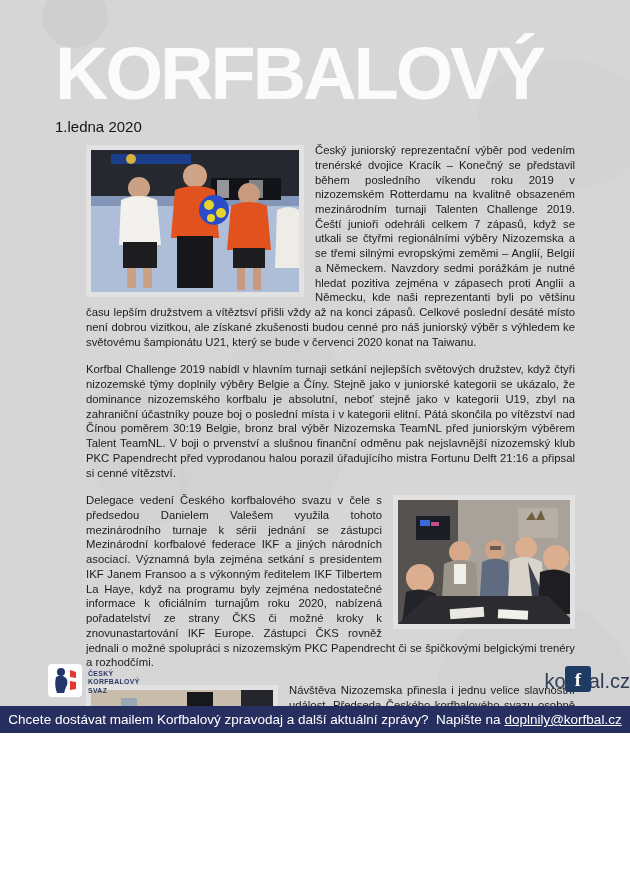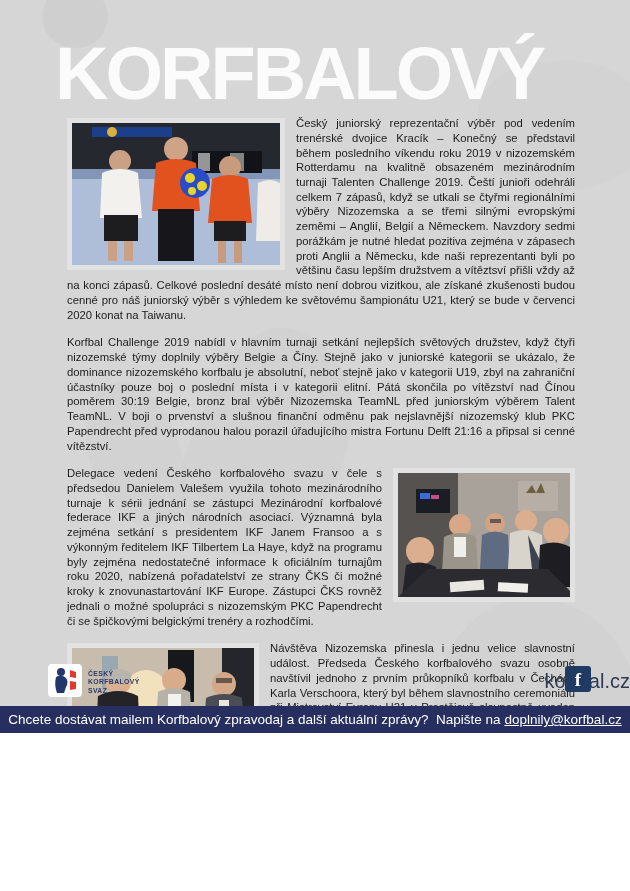--- a/index.html
+++ b/index.html
@@ -32,21 +32,21 @@
     font-size:51px;font-weight:bold;letter-spacing:-2px;
     color:#fbfbfb;line-height:1;white-space:nowrap;
   }
   .issue{
     font-size:47px;font-weight:bold;color:#bdbdbd;
     margin-left:40px;line-height:1;white-space:nowrap;
   }
   .date{font-size:15px;color:#141414;margin-top:10px;}
 
   
-  .articles{padding:8px 55px 0 67px;}
+  .articles{padding:8px 55px 0 86px;}
   .para{
     font-size:11.3px;line-height:1.305;text-align:justify;
     color:#1c1c1c;margin:0 0 13px 0;overflow:hidden;
   }
   .photo{border:5px solid #e2e2e2;display:block;line-height:0;background:#888;}
   .photo svg{display:block;}
   .ph-left{float:left;margin:2px 11px 3px 0;}
   .ph-right{float:right;margin:2px 0 3px 11px;}
 
   
@@ -83,20 +83,21 @@
   <div class="wm wm-ball"></div>
   <div class="wm wm-blob4"></div>
   <div class="wm wm-blob1"></div>
   <div class="wm wm-blob2"></div>
   <div class="wm wm-blob3"></div>
 
   <div class="content">
 
     <div class="header">
       <div class="title1">KORFBALOVÝ</div>
+      <div class="date">1.ledna 2020</div>
     </div>
 
     <div class="articles">
 
       <p class="para">
         <span class="photo ph-left">
             <svg width="208" height="142" viewBox="0 0 208 142" xmlns="http://www.w3.org/2000/svg">
           <rect width="208" height="142" fill="#262830"></rect>
           <rect y="52" width="208" height="90" fill="#aebdd8"></rect>
           <rect y="46" width="208" height="10" fill="#8496b8"></rect>

